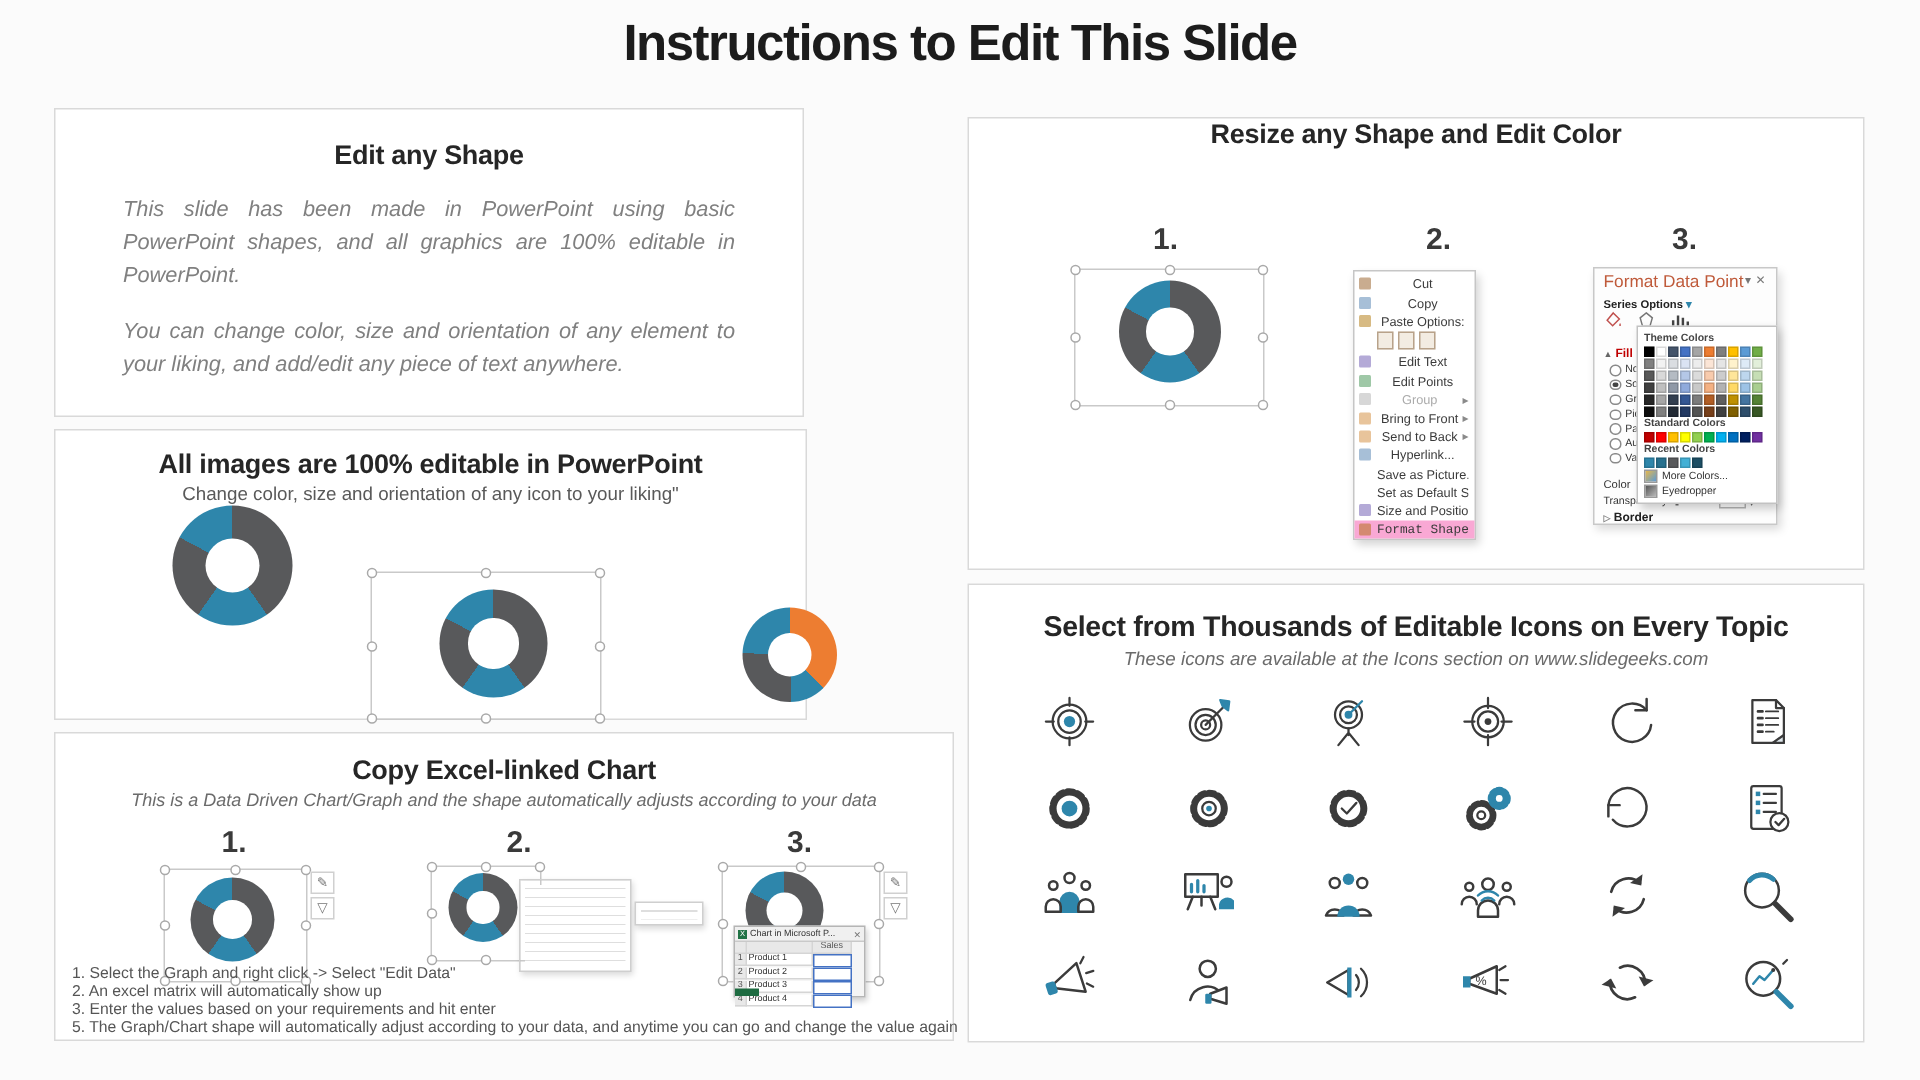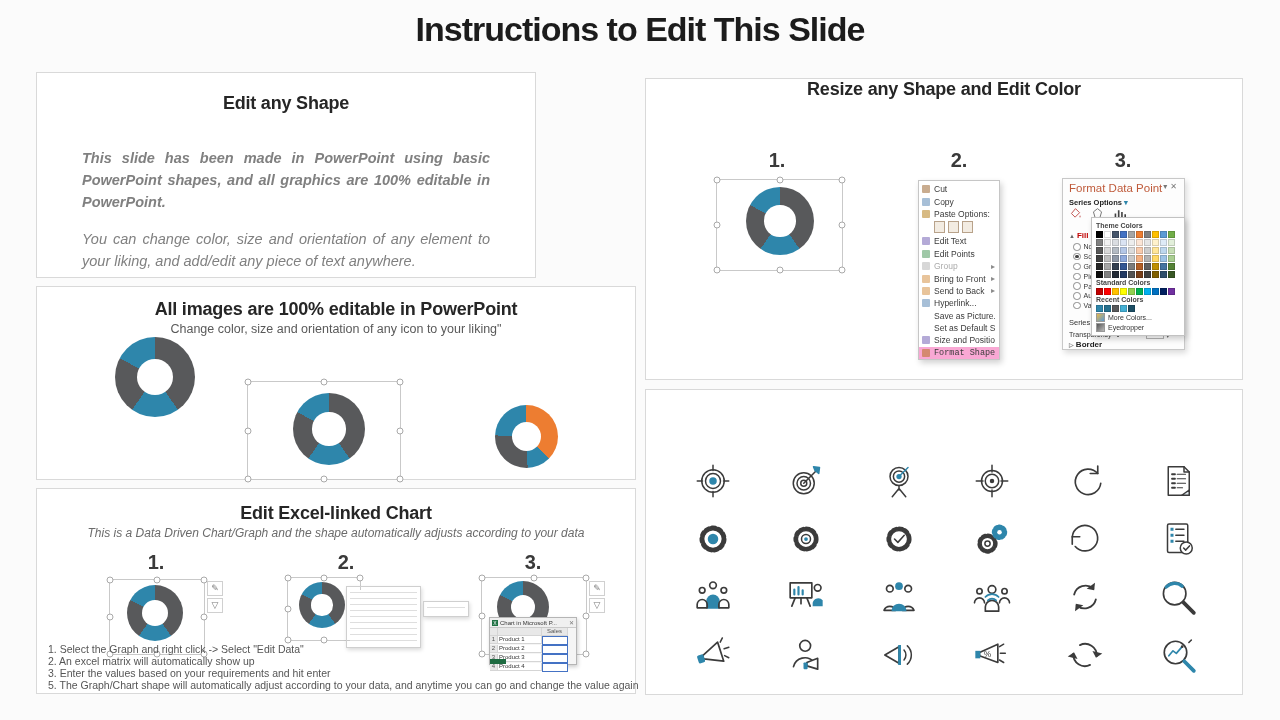--- a/index.html
+++ b/index.html
@@ -82,44 +82,44 @@
 </style>
 </head>
 <body>
 
 <div class="slide">
 
   <h1 class="page-title">Instructions to Edit This Slide</h1>
 
   <section class="panel" style="left:36px;top:72px;width:500px;height:206px;">
     <h2 style="margin-top:20px;">Edit any Shape</h2>
-    <p class="lead" style="margin-top:34px;font-weight:bold;">This slide has been made in PowerPoint using basic PowerPoint shapes, and all graphics are 100% editable in PowerPoint.</p>
+    <p class="lead" style="margin-top:16px;">This slide has been made in PowerPoint using basic PowerPoint shapes, and all graphics are 100% editable in PowerPoint.</p>
     <p class="lead" style="margin-top:16px;">You can change color, size and orientation of any element to your liking, and add/edit any piece of text anywhere.</p>
   </section>
 
-  <section class="panel" style="left:36px;top:286px;width:600px;height:194px;">
+  <section class="panel" style="left:36px;top:286px;width:502px;height:194px;">
     <h2 style="margin-top:12px;">All images are 100% editable in PowerPoint</h2>
     <p class="sub">Change color, size and orientation of any icon to your liking"</p>
     <div class="donut donut-a" style="left:78px;top:50px;width:80px;height:80px;"></div>
     <div class="selbox" style="left:210px;top:94px;width:152px;height:97px;">
         <span class="handle" style="left: 0%; top: 0%;"></span>
         <span class="handle" style="left: 50%; top: 0%;"></span>
         <span class="handle" style="left: 100%; top: 0%;"></span>
         <span class="handle" style="left: 0%; top: 50%;"></span>
         <span class="handle" style="left: 100%; top: 50%;"></span>
         <span class="handle" style="left: 0%; top: 100%;"></span>
         <span class="handle" style="left: 50%; top: 100%;"></span>
         <span class="handle" style="left: 100%; top: 100%;"></span>
       </div>
     <div class="donut donut-a" style="left:256px;top:106px;width:72px;height:72px;"></div>
     <div class="donut donut-o" style="left:458px;top:118px;width:63px;height:63px;"></div>
   </section>
 
   <section class="panel" style="left:36px;top:488px;width:600px;height:206px;">
-    <h2 style="margin-top:14px;">Edit Excel-linked Chart</h2>
+    <h2 style="margin-top:14px;">Copy Excel-linked Chart</h2>
     <p class="sub it" style="font-size:12px;">This is a Data Driven Chart/Graph and the shape automatically  adjusts according to your data</p>
     <span class="stepnum" style="left:97px;top:62px;">1.</span>
     <span class="stepnum" style="left:287px;top:62px;">2.</span>
     <span class="stepnum" style="left:474px;top:62px;">3.</span>
 
     <div class="selbox" style="left:72px;top:90px;width:94px;height:74px;">
         <span class="handle" style="left: 0%; top: 0%;"></span>
         <span class="handle" style="left: 50%; top: 0%;"></span>
         <span class="handle" style="left: 100%; top: 0%;"></span>
         <span class="handle" style="left: 0%; top: 50%;"></span>
@@ -208,21 +208,21 @@
         <span class="handle" style="left: 50%; top: 0%;"></span>
         <span class="handle" style="left: 100%; top: 0%;"></span>
         <span class="handle" style="left: 0%; top: 50%;"></span>
         <span class="handle" style="left: 100%; top: 50%;"></span>
         <span class="handle" style="left: 0%; top: 100%;"></span>
         <span class="handle" style="left: 50%; top: 100%;"></span>
         <span class="handle" style="left: 100%; top: 100%;"></span>
       </div>
     <div class="donut donut-a" style="left:100px;top:108px;width:68px;height:68px;"></div>
 
-    <div class="ctx" id="ctx-menu" style="left:272px;top:101px;width:82px;height:180px;">
+    <div class="ctx" id="ctx-menu" style="left:256px;top:101px;width:82px;height:180px;text-align:center;">
         <div class="mi">
           <span class="mi-ic" style="background:#b7906a;opacity:.75;"></span>
           <span class="lbl">Cut</span>
         </div>
         <div class="mi">
           <span class="mi-ic" style="background:#8aa9c9;opacity:.75;"></span>
           <span class="lbl">Copy</span>
         </div>
         <div class="mi">
           <span class="mi-ic" style="background:#c9a35a;opacity:.75;"></span>
@@ -320,21 +320,21 @@
             <span class="radio"></span>
             <span style="font-size:7px;">Automatic</span>
           </div>
           <div class="fopt">
             <span class="radio"></span>
             <span style="font-size:7px;">Vary colors by slice</span>
           </div>
         </div>
 
       <div class="frow" style="top:138px;">
-        <span>Series</span>
+        <span>Color</span>
         <span style="flex:1"></span>
         <span class="cbtn">▣▾</span>
       </div>
       <div class="frow" style="top:150px;font-size:7px;">
         <span>Transparency</span>
         <span class="ttrack"></span>
         <span class="tval">0%</span>
         <span class="spin">▴<br>▾</span>
       </div>
       <div class="bhdr" style="top:161px;"><span style="color:#888;font-size:6px;">▷</span> <span>Border</span></div>
@@ -430,20 +430,22 @@
           </div>
         <div class="pmi">
             <span class="pic eye"></span>
             <span>Eyedropper</span>
           </div>
       </div>
     </div>
   </section>
 
   <section class="panel" style="left:645px;top:389px;width:598px;height:306px;">
+    <h2 style="margin-top:18px;font-size:19px;">Select from Thousands of Editable Icons on Every Topic</h2>
+    <p class="sub it">These icons are available at the Icons section on www.slidegeeks.com</p>
     <div class="icon-grid" id="icon-grid" style="left:20px;top:64px;width:558px;height:232px;">
         <div class="icon-cell">
           <span><svg viewBox="0 0 48 48" width="36" height="36" fill="none" stroke="#3b3b3b" stroke-width="2" stroke-linecap="round" stroke-linejoin="round">
               <circle cx="24" cy="24" r="15"></circle>
               <circle cx="24" cy="24" r="10"></circle>
               <circle cx="24" cy="24" r="5" fill="#2E86AB" stroke="none"></circle>
               <path d="M24 3v7M24 38v7M3 24h7M38 24h7"></path>
             </svg></span>
         </div>
         <div class="icon-cell">

